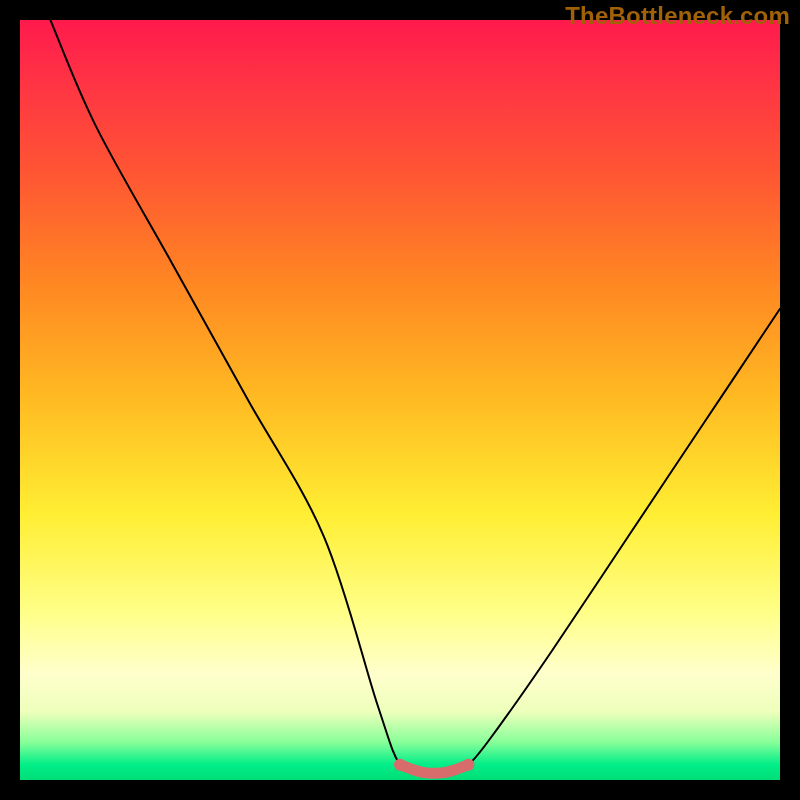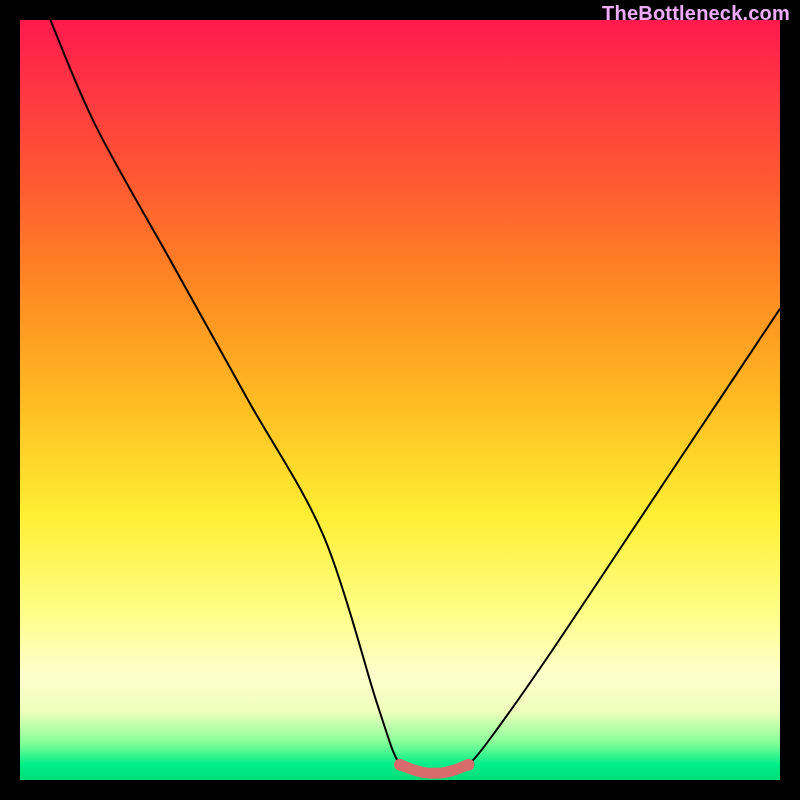--- a/index.html
+++ b/index.html
@@ -29,23 +29,23 @@
       #88ff99 95%,
       #00ee88 98%,
       #00dd77 100%
     );
   }
   .watermark {
     position: absolute;
     top: 2px;
     right: 10px;
     font-family: Arial, Helvetica, sans-serif;
-    font-size: 20px;
+    font-size: 24px;
     font-weight: 600;
-    color: #f0abfc;
+    color: #a16207;
     letter-spacing: 0.2px;
   }
   svg.curve {
     position: absolute;
     left: 0; top: 0;
     width: 760px; height: 760px;
   }
 </style>
 </head>
 <body>

